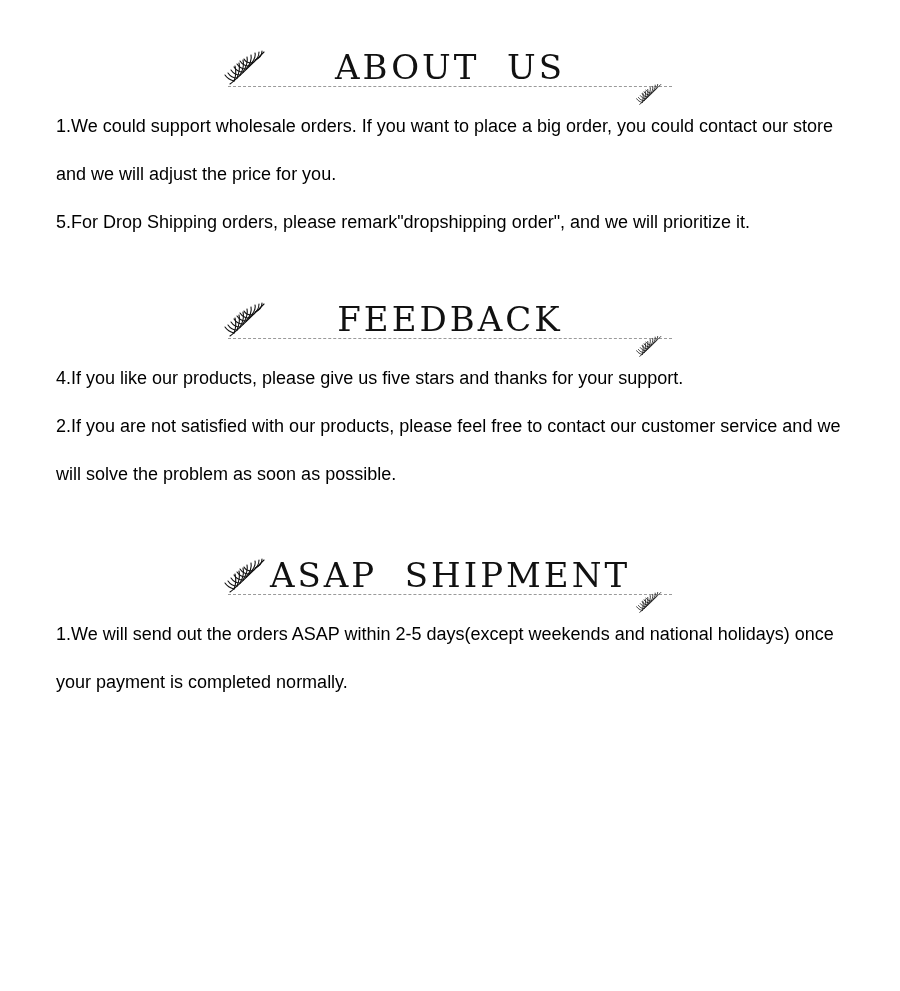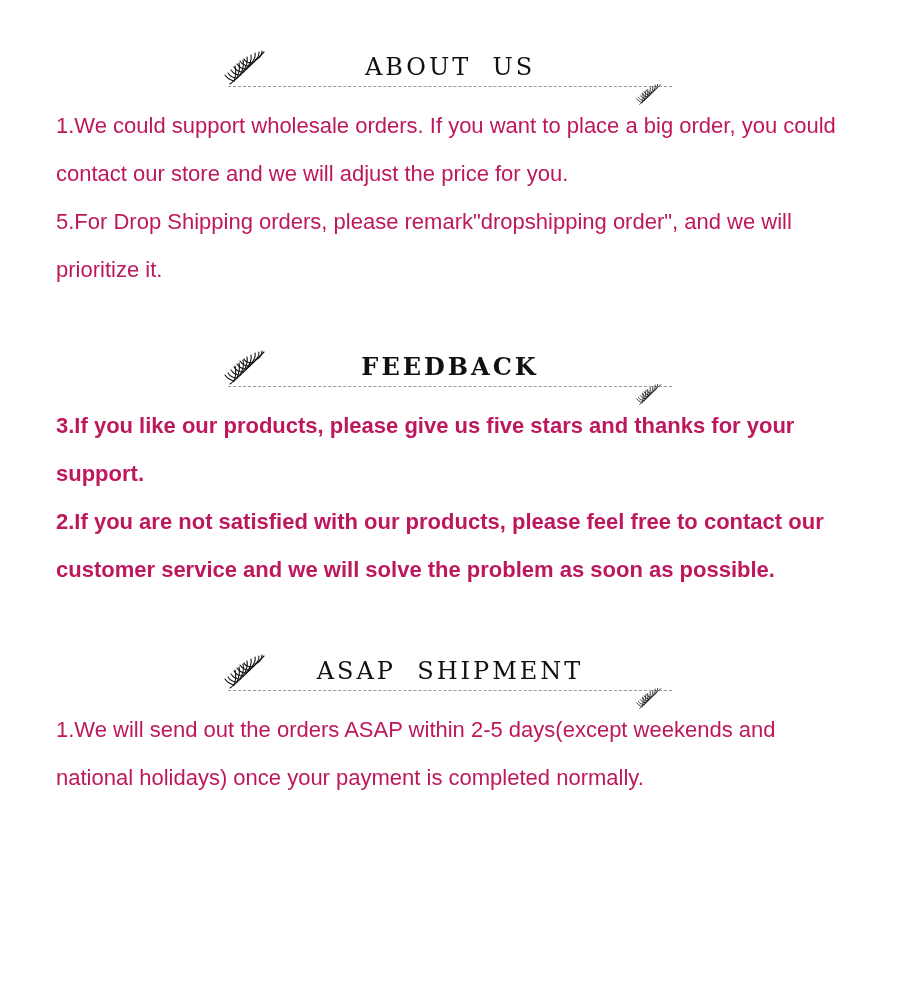--- a/index.html
+++ b/index.html
@@ -38,52 +38,52 @@
     top: 40px;
     border-bottom: 1px dashed #9a9a9a;
   }
   .head-title {
     position: absolute;
     left: 0;
     right: 0;
     top: 0;
     text-align: center;
     font-family: "DejaVu Serif", serif;
-    font-size: 24px;
+    font-size: 34px;
     letter-spacing: 3px;
     color: #111;
     line-height: 42px;
     white-space: pre;
   }
   
   .leaf {
     position: absolute;
     width: 46px;
     height: 42px;
     pointer-events: none;
   }
   .leaf.left  { left: 224px;  top: 2px;  }
   .leaf.right { left: 636px;  top: 36px; transform: scale(0.62); transform-origin: top left; }
 
   
   .body-text {
-    font-size: 22px;
+    font-size: 18px;
     line-height: 48px;
-    color: #be185d;
+    color: #000000;
     padding-left: 56px;
     padding-right: 54px;
   }
   .body-text p {
     margin: 0;
     white-space: normal;
   }
 
   
   .sec-about    { margin-top: 46px; }
-  .sec-feedback { margin-top: 52px; font-weight: bold; }
+  .sec-feedback { margin-top: 52px; }
   .sec-shipment { margin-top: 56px; }
 </style>
 </head>
 <body>
 
 <div class="page">
 
   <div class="section sec-about">
     <div class="section-head">
       <div class="head-rule"></div>
@@ -178,21 +178,21 @@
             <path d="M16 27 C12 27 9 25 7 22"></path>
             <path d="M19 24 C15 24 12 22 10 19"></path>
             <path d="M22 21 C18 21 15 19 13 16"></path>
             <path d="M25 18 C21 18 18 16 16 13"></path>
           </g>
         </svg>
       </span>
       <div class="head-title">FEEDBACK</div>
     </div>
     <div class="body-text">
-      <p>3.If you like our products, please give us five stars and thanks for your support.</p>
+      <p>4.If you like our products, please give us five stars and thanks for your support.</p>
       <p>2.If you are not satisfied with our products, please feel free to contact our customer service and we will solve the problem as soon as possible.</p>
     </div>
   </div>
 
   <div class="section sec-shipment">
     <div class="section-head">
       <div class="head-rule"></div>
       <span class="leaf left">
         <svg viewBox="0 0 46 42" width="46" height="42" aria-hidden="true">
           <g stroke="#111" stroke-width="1.1" fill="none" stroke-linecap="round">

